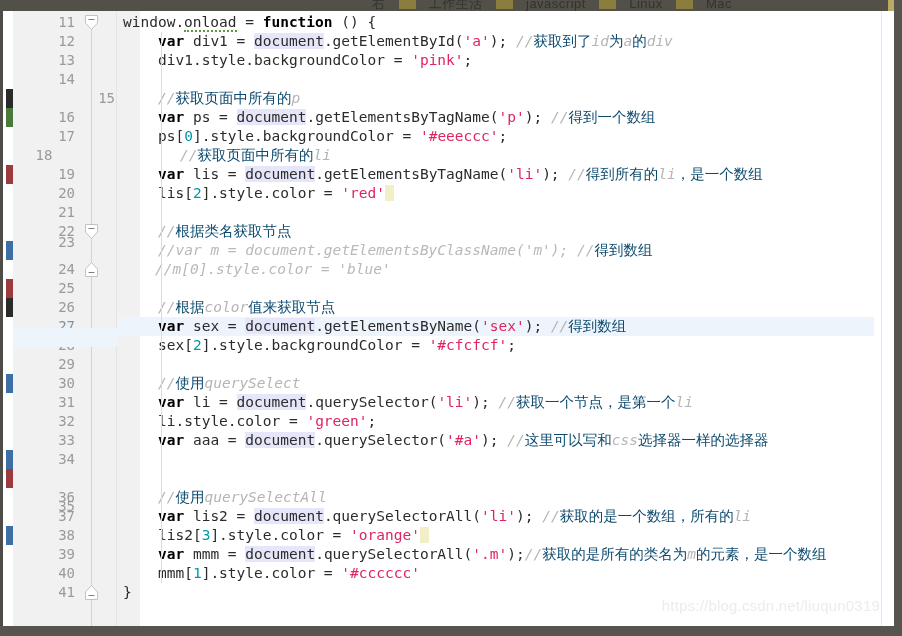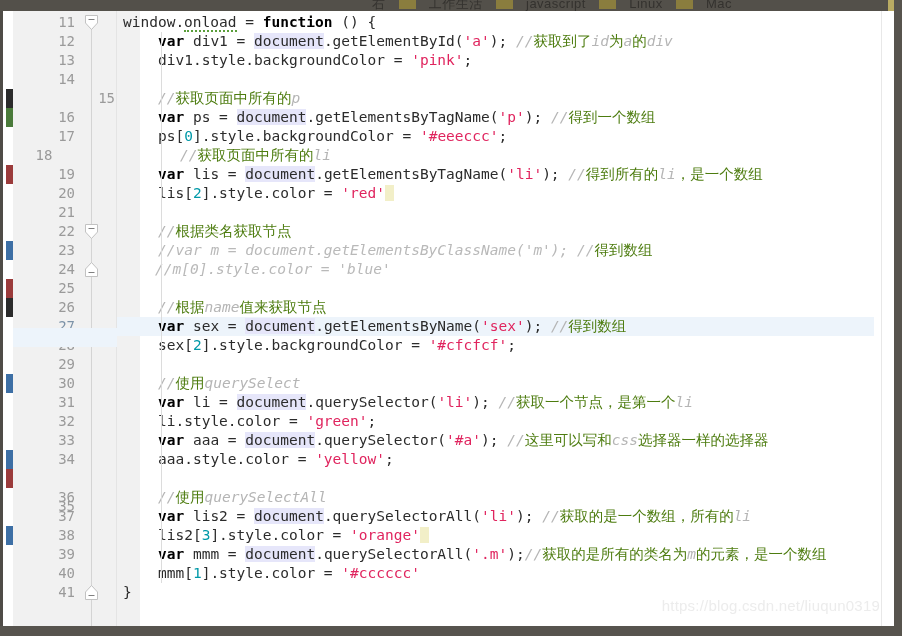--- a/index.html
+++ b/index.html
@@ -103,21 +103,21 @@
     position:absolute;top:9px;width:1px;background:#dcdcdc;
   }
 
   
   .kw   {color:#000000;font-weight:bold;}
   .plain{color:#2b2b2b;}
   .doc  {color:#2b2b2b;background:#e6e6fa;}
   .str  {color:#e0245e;}
   .num  {color:#0099a8;}
   .cmt  {color:#b5b5b5;font-style:italic;}
-  .cmt-cn{color:#4d7c0f;font-style:normal;font-family:Liberation Serif, serif;}
+  .cmt-cn{color:#0c4a6e;font-style:normal;font-family:Liberation Serif, serif;}
   .cmt-code{color:#b9b9b9;font-style:italic;}
   .sel  {background:#f2efc8;}
   .squig{
     border-bottom:2px dotted #5a9e3a;
     padding-bottom:0px;
   }
 
   .watermark{
     position:absolute;right:22px;bottom:22px;
     font-family:"Liberation Sans",sans-serif;
@@ -164,21 +164,21 @@
         <div class="ln" style="top: 40px;">13</div>
         <div class="ln" style="top: 59px;">14</div>
         <div class="ln" style="top: 78px; padding-left: 40px;">15</div>
         <div class="ln" style="top: 97px;">16</div>
         <div class="ln" style="top: 116px;">17</div>
         <div class="ln" style="top: 135px; text-align: center;">18</div>
         <div class="ln" style="top: 154px;">19</div>
         <div class="ln" style="top: 173px;">20</div>
         <div class="ln" style="top: 192px;">21</div>
         <div class="ln" style="top: 211px;">22</div>
-        <div class="ln" style="top: 230px;">23</div>
+        <div class="ln" style="top: 222px;">23</div>
         <div class="ln" style="top: 249px;">24</div>
         <div class="ln" style="top: 268px;">25</div>
         <div class="ln" style="top: 287px;">26</div>
         <div class="ln cur" style="top: 306px;">27</div>
         <div class="ln" style="top: 325px;">28</div>
         <div class="ln" style="top: 344px;">29</div>
         <div class="ln" style="top: 363px;">30</div>
         <div class="ln" style="top: 382px;">31</div>
         <div class="ln" style="top: 401px;">32</div>
         <div class="ln" style="top: 420px;">33</div>
@@ -228,29 +228,28 @@
         <div class="row" style="top: 78px;"><span class="txt" style="padding-left: 41px;"><span class="cmt">//</span><span class="cmt-cn">获取页面中所有的</span><span class="cmt">p</span></span></div>
         <div class="row" style="top: 116px;"><span class="txt" style="padding-left: 41px;"><span class="plain">ps[</span><span class="num">0</span><span class="plain">].style.backgroundColor = </span><span class="str">'#eeeccc'</span><span class="plain">;</span></span></div>
         <div class="row" style="top: 135px;"><span class="txt" style="padding-left: 63px;"><span class="cmt">//</span><span class="cmt-cn">获取页面中所有的</span><span class="cmt">li</span></span></div>
         <div class="row" style="top: 154px;"><span class="txt" style="padding-left: 41px;"><span class="kw">var</span><span class="plain"> lis = </span><span class="doc">document</span><span class="plain">.getElementsByTagName(</span><span class="str">'li'</span><span class="plain">); </span><span class="cmt">//</span><span class="cmt-cn">得到所有的</span><span class="cmt">li</span><span class="cmt-cn">，是一个数组</span></span></div>
         <div class="row" style="top: 173px;"><span class="txt" style="padding-left: 41px;"><span class="plain">lis[</span><span class="num">2</span><span class="plain">].style.color = </span><span class="str">'red'</span><span class="sel"> </span></span></div>
         <div class="row" style="top: 192px;"><span class="txt" style="padding-left: 6px;"></span></div>
         <div class="row" style="top: 211px;"><span class="txt" style="padding-left: 41px;"><span class="cmt">//</span><span class="cmt-cn">根据类名获取节点</span></span></div>
         <div class="row" style="top: 230px;"><span class="txt" style="padding-left: 41px;"><span class="cmt-code">//var m = document.getElementsByClassName('m'); //</span><span class="cmt-cn">得到数组</span></span></div>
         <div class="row" style="top: 249px;"><span class="txt" style="padding-left: 38px;"><span class="cmt-code">//m[0].style.color = 'blue'</span></span></div>
         <div class="row" style="top: 268px;"><span class="txt" style="padding-left: 6px;"></span></div>
-        <div class="row" style="top: 287px;"><span class="txt" style="padding-left: 41px;"><span class="cmt">//</span><span class="cmt-cn">根据</span><span class="cmt">name</span><span class="cmt-cn">值来获取节点</span></span></div>
+        <div class="row" style="top: 287px;"><span class="txt" style="padding-left: 41px;"><span class="cmt">//</span><span class="cmt-cn">根据</span><span class="cmt">color</span><span class="cmt-cn">值来获取节点</span></span></div>
         <div class="row cur" style="top: 306px;"><span class="txt" style="padding-left: 41px;"><span class="kw">var</span><span class="plain"> sex = </span><span class="doc">document</span><span class="plain">.getElementsByName(</span><span class="str">'sex'</span><span class="plain">); </span><span class="cmt">//</span><span class="cmt-cn">得到数组</span></span></div>
         <div class="row" style="top: 325px;"><span class="txt" style="padding-left: 41px;"><span class="plain">sex[</span><span class="num">2</span><span class="plain">].style.backgroundColor = </span><span class="str">'#cfcfcf'</span><span class="plain">;</span></span></div>
         <div class="row" style="top: 344px;"><span class="txt" style="padding-left: 6px;"></span></div>
         <div class="row" style="top: 363px;"><span class="txt" style="padding-left: 41px;"><span class="cmt">//</span><span class="cmt-cn">使用</span><span class="cmt">querySelect</span></span></div>
         <div class="row" style="top: 382px;"><span class="txt" style="padding-left: 41px;"><span class="kw">var</span><span class="plain"> li = </span><span class="doc">document</span><span class="plain">.querySelector(</span><span class="str">'li'</span><span class="plain">); </span><span class="cmt">//</span><span class="cmt-cn">获取一个节点，是第一个</span><span class="cmt">li</span></span></div>
         <div class="row" style="top: 401px;"><span class="txt" style="padding-left: 41px;"><span class="plain">li.style.color = </span><span class="str">'green'</span><span class="plain">;</span></span></div>
         <div class="row" style="top: 420px;"><span class="txt" style="padding-left: 41px;"><span class="kw">var</span><span class="plain"> aaa = </span><span class="doc">document</span><span class="plain">.querySelector(</span><span class="str">'#a'</span><span class="plain">); </span><span class="cmt">//</span><span class="cmt-cn">这里可以写和</span><span class="cmt">css</span><span class="cmt-cn">选择器一样的选择器</span></span></div>
-        <div class="row" style="top: 439px;"><span class="txt" style="padding-left: 41px;"><span class="plain">aaa.style.color = </span><span class="str">'yellow'</span><span class="plain">;</span></span></div>
         <div class="row" style="top: 458px;"><span class="txt" style="padding-left: 6px;"></span></div>
         <div class="row" style="top: 477px;"><span class="txt" style="padding-left: 41px;"><span class="cmt">//</span><span class="cmt-cn">使用</span><span class="cmt">querySelectAll</span></span></div>
         <div class="row" style="top: 496px;"><span class="txt" style="padding-left: 41px;"><span class="kw">var</span><span class="plain"> lis2 = </span><span class="doc">document</span><span class="plain">.querySelectorAll(</span><span class="str">'li'</span><span class="plain">); </span><span class="cmt">//</span><span class="cmt-cn">获取的是一个数组，所有的</span><span class="cmt">li</span></span></div>
         <div class="row" style="top: 515px;"><span class="txt" style="padding-left: 41px;"><span class="plain">lis2[</span><span class="num">3</span><span class="plain">].style.color = </span><span class="str">'orange'</span><span class="sel"> </span></span></div>
         <div class="row" style="top: 534px;"><span class="txt" style="padding-left: 41px;"><span class="kw">var</span><span class="plain"> mmm = </span><span class="doc">document</span><span class="plain">.querySelectorAll(</span><span class="str">'.m'</span><span class="plain">);</span><span class="cmt">//</span><span class="cmt-cn">获取的是所有的类名为</span><span class="cmt">m</span><span class="cmt-cn">的元素，是一个数组</span></span></div>
         <div class="row" style="top: 553px;"><span class="txt" style="padding-left: 41px;"><span class="plain">mmm[</span><span class="num">1</span><span class="plain">].style.color = </span><span class="str">'#cccccc'</span></span></div>
         <div class="row" style="top: 572px;"><span class="txt" style="padding-left: 6px;"><span class="plain">}</span></span></div>
         <div class="indentguide" style="left: 44px; top: 21px; height: 551px;"></div>
       </div>
   <div class="rowhl-gutter" style="top: 317px;"></div>

